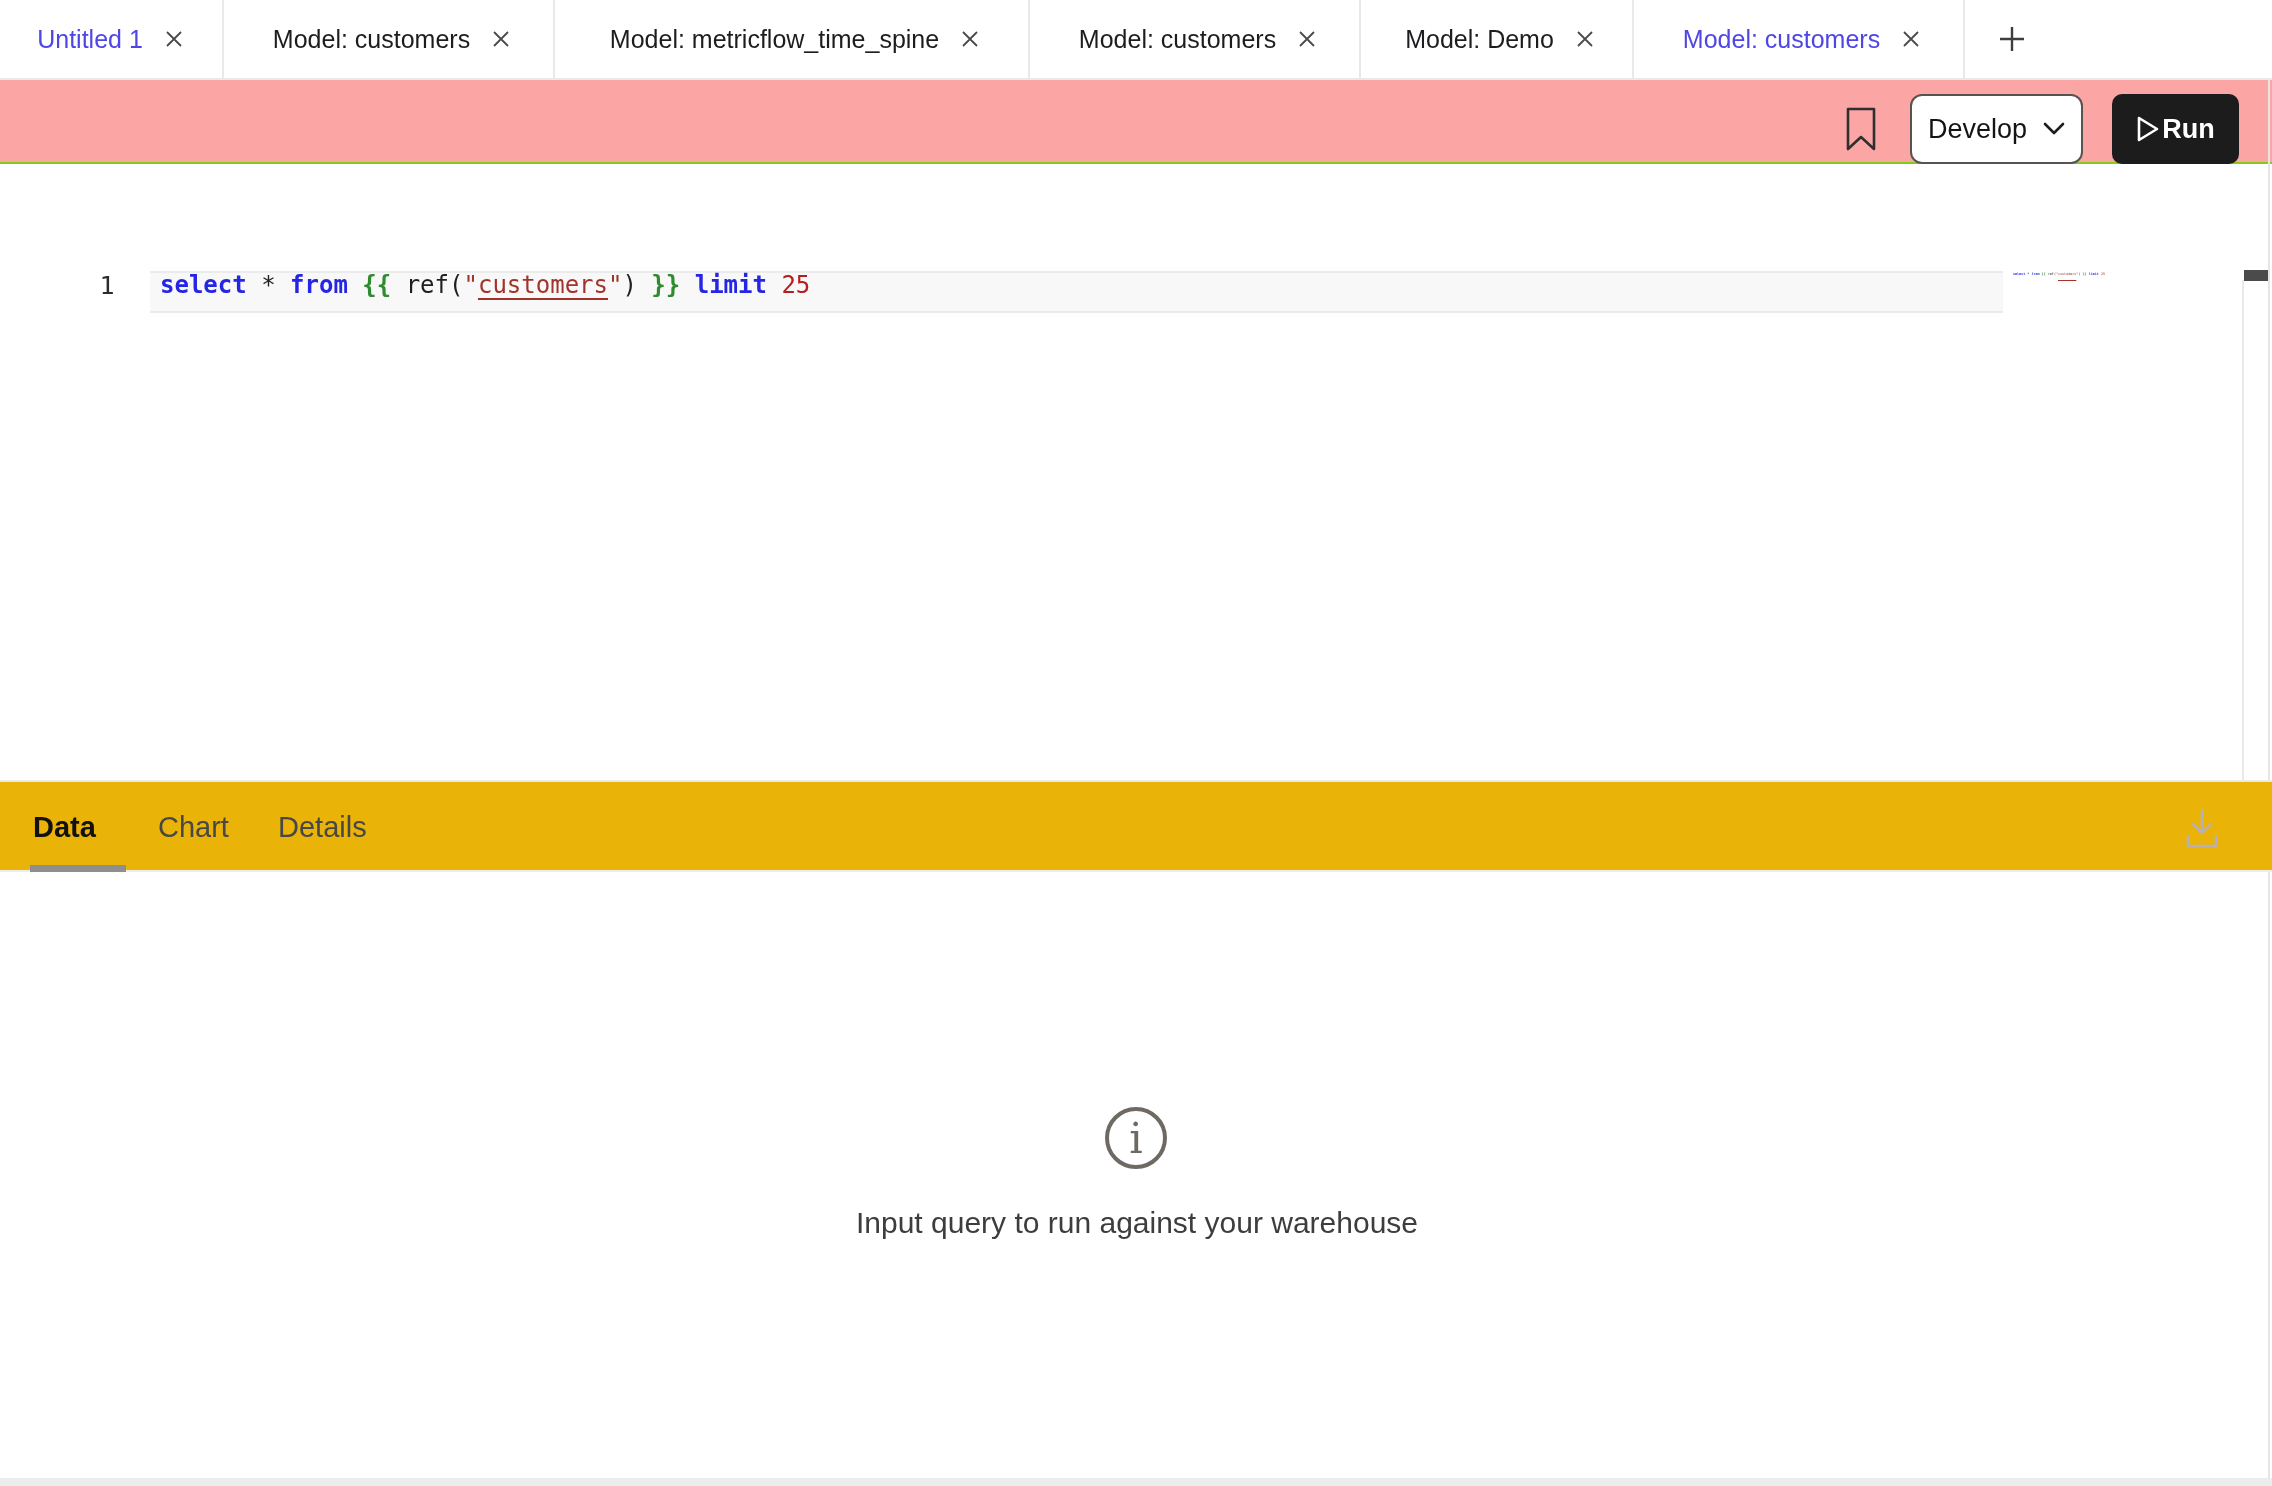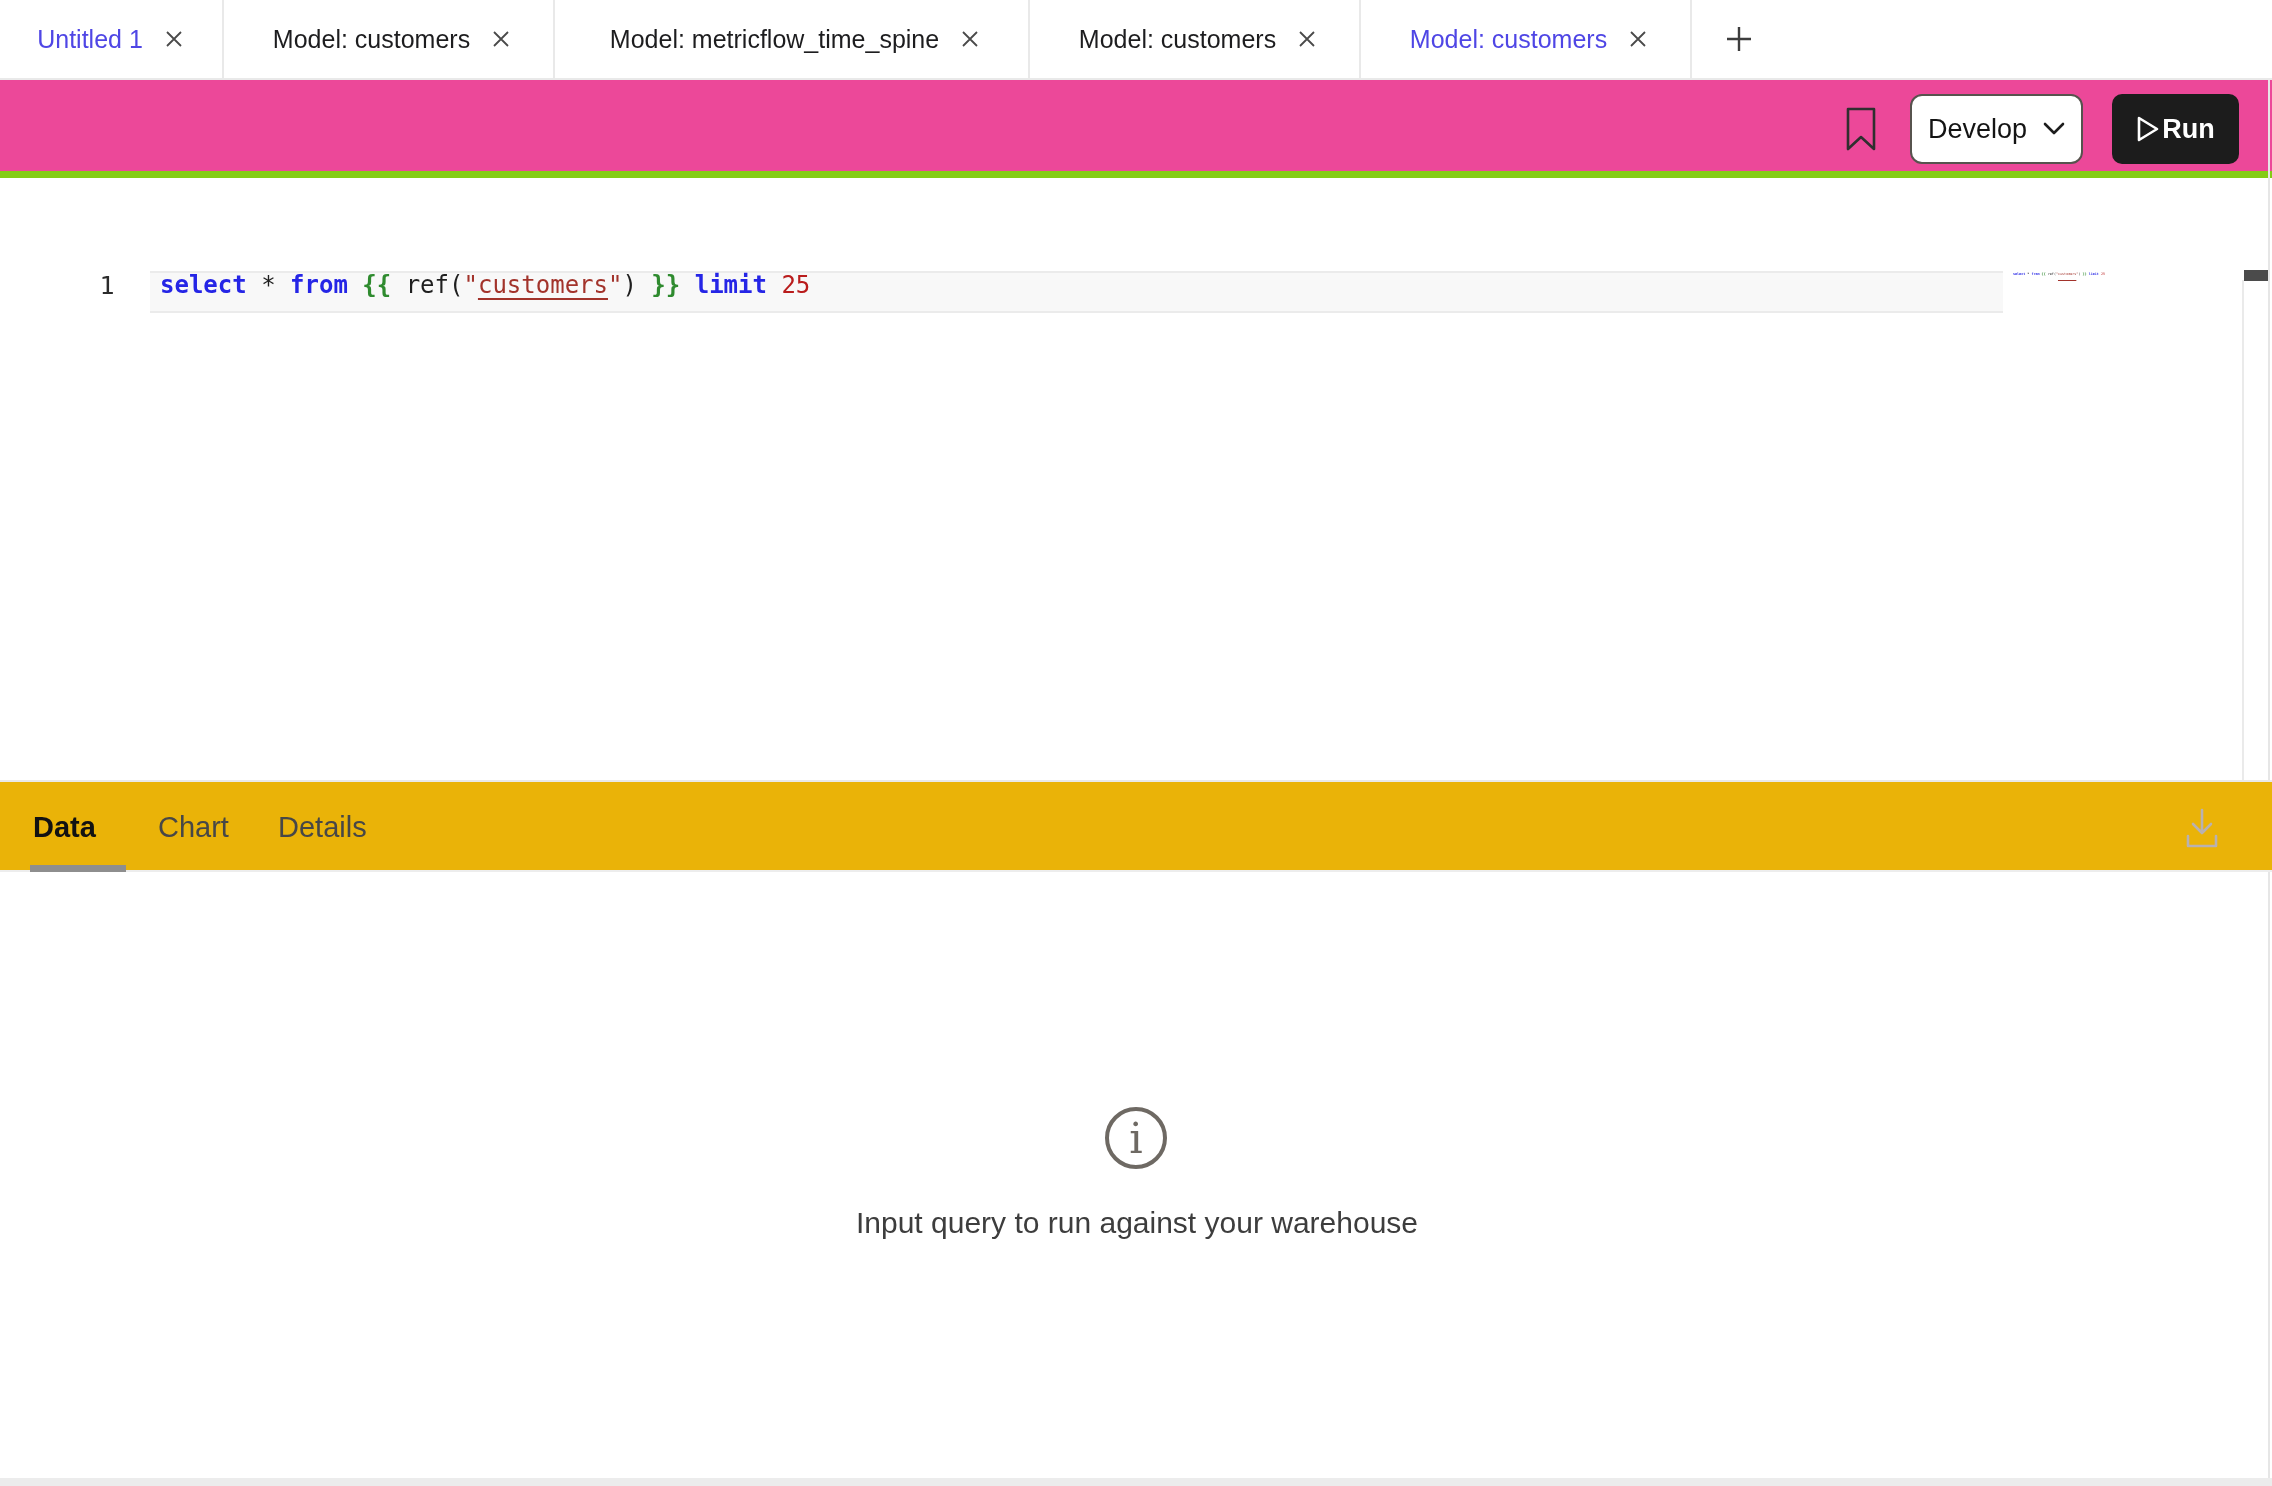--- a/index.html
+++ b/index.html
@@ -12,22 +12,22 @@
   .tabbar { position:absolute; top:0; left:0; right:0; height:80px;
     border-bottom:2px solid #e9e9e9; display:flex; align-items:stretch; background:#fff;gap:8px; }
   .tab { display:flex; align-items:center; justify-content:center; gap:20px;
     border-right:2px solid #e9e9e9; font-size:25px; color:#1d1d1f; cursor:default; }
   .tab.accent { color:#4f46e5; }
   .t1{flex:0 0 224px;} .t2{flex:0 0 323px;} .t3{flex:0 0 467px;}
   .t4{flex:0 0 323px;} .t5{flex:0 0 265px;} .t6{flex:0 0 323px;}
   .tab svg { flex:0 0 auto; }
   .newtab { flex:0 0 78px; display:flex; align-items:center; justify-content:center; }
   
-  .toolbar { position:absolute; top:80px; left:0; right:0; height:98px;
-    border-bottom:7px solid #84cc16; background:#ec4899; }
+  .toolbar { position:absolute; top:80px; left:0; right:0; height:84px;
+    border-bottom:2px solid #84cc16; background:#fca5a5; }
   .bookmark-btn { position:absolute; right:394px; top:26px; width:34px; height:46px; }
   .develop-btn { position:absolute; right:189px; top:14px; width:173px; height:70px;
     border:2.5px solid #57534e; border-radius:12px; background:#fff;
     display:flex; align-items:center; justify-content:center; gap:16px;
     font-size:27px; color:#141414; font-weight:500; }
   .run-btn { position:absolute; right:33px; top:14px; width:127px; height:70px;
     background:#1c1c1c; border-radius:10px; display:flex; align-items:center;
     justify-content:center; gap:2px; color:#fff; font-size:27px; font-weight:600; }
   
   .connected-badge { position:absolute; left:38px; top:198px; height:50px;
@@ -103,20 +103,26 @@
       <svg width="22" height="22" viewBox="0 0 22 22">
           <path d="M4 4 L18 18 M18 4 L4 18" stroke="#4a4a4a" stroke-width="1.8" fill="none"></path>
         </svg>
     </div>
     <div class="tab t4">
       <span>Model: customers</span>
       <svg width="22" height="22" viewBox="0 0 22 22">
           <path d="M4 4 L18 18 M18 4 L4 18" stroke="#4a4a4a" stroke-width="1.8" fill="none"></path>
         </svg>
     </div>
+    <div class="tab t5">
+      <span>Model: Demo</span>
+      <svg width="22" height="22" viewBox="0 0 22 22">
+          <path d="M4 4 L18 18 M18 4 L4 18" stroke="#4a4a4a" stroke-width="1.8" fill="none"></path>
+        </svg>
+    </div>
     <div class="tab t6 accent">
       <span>Model: customers</span>
       <svg width="22" height="22" viewBox="0 0 22 22">
           <path d="M4 4 L18 18 M18 4 L4 18" stroke="#4a4a4a" stroke-width="1.8" fill="none"></path>
         </svg>
     </div>
     <div class="newtab">
       <svg width="30" height="30" viewBox="0 0 30 30">
           <path d="M15 3 V27 M3 15 H27" stroke="#3d3d3d" stroke-width="2.4" fill="none"></path>
         </svg>

